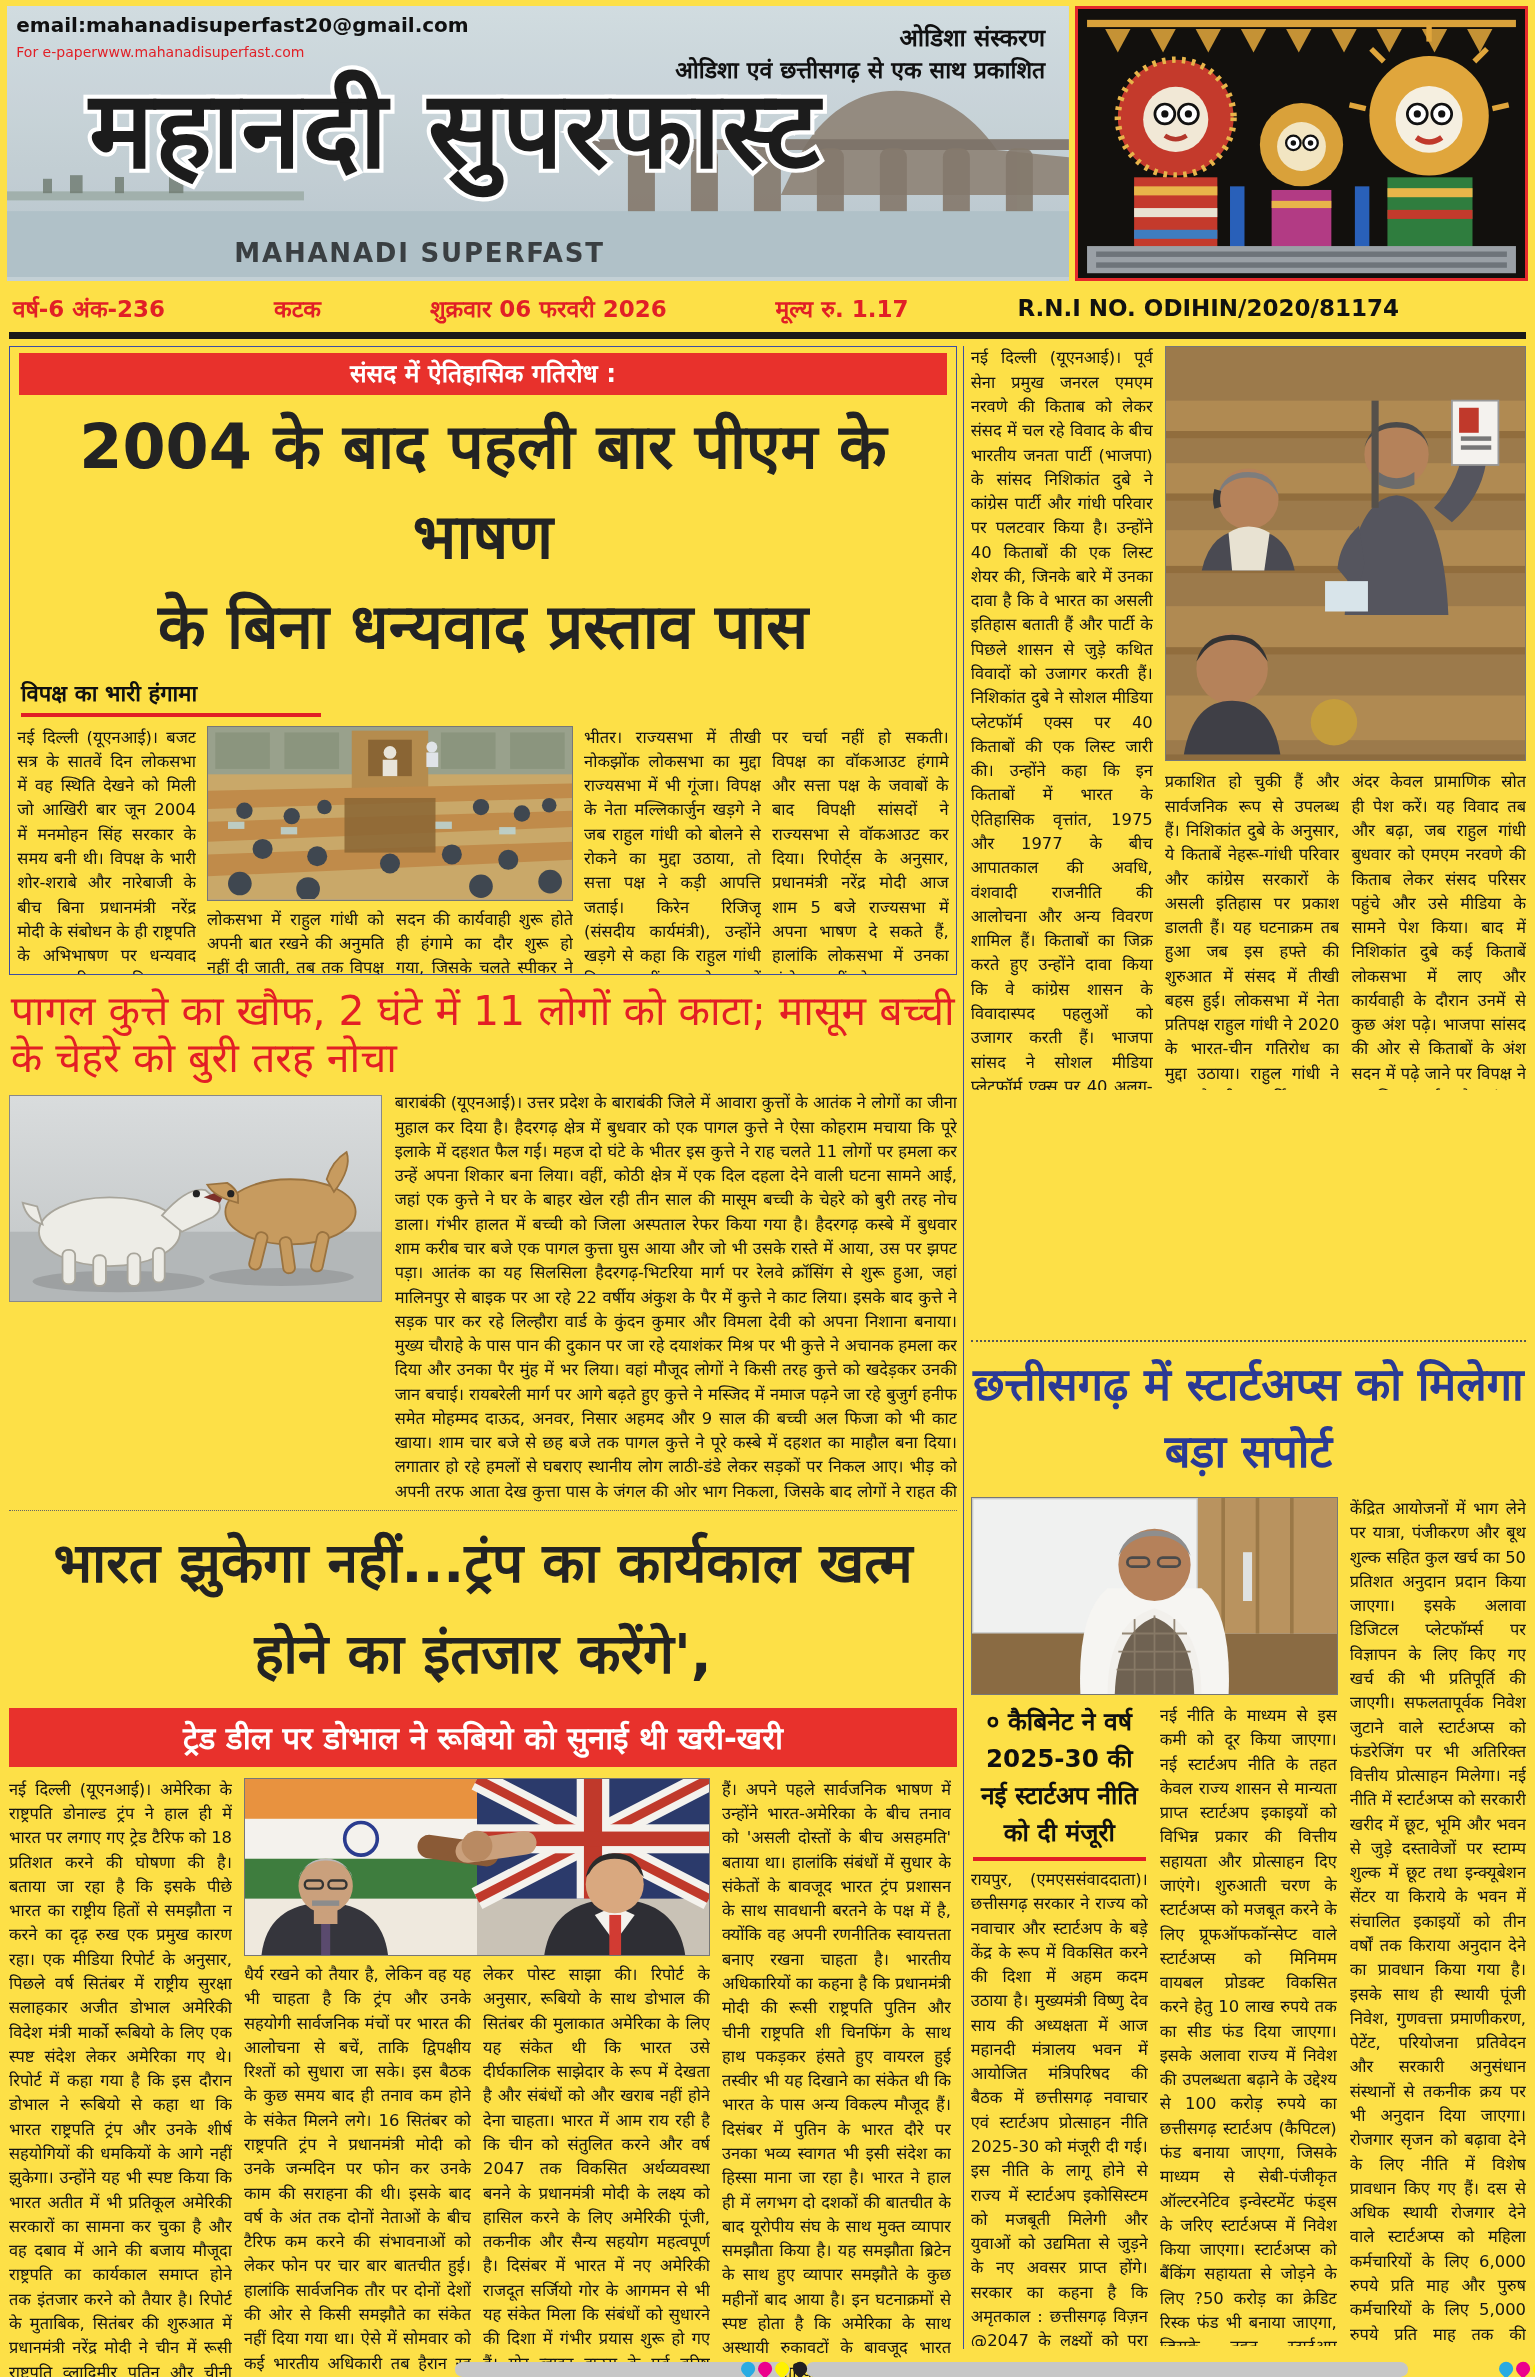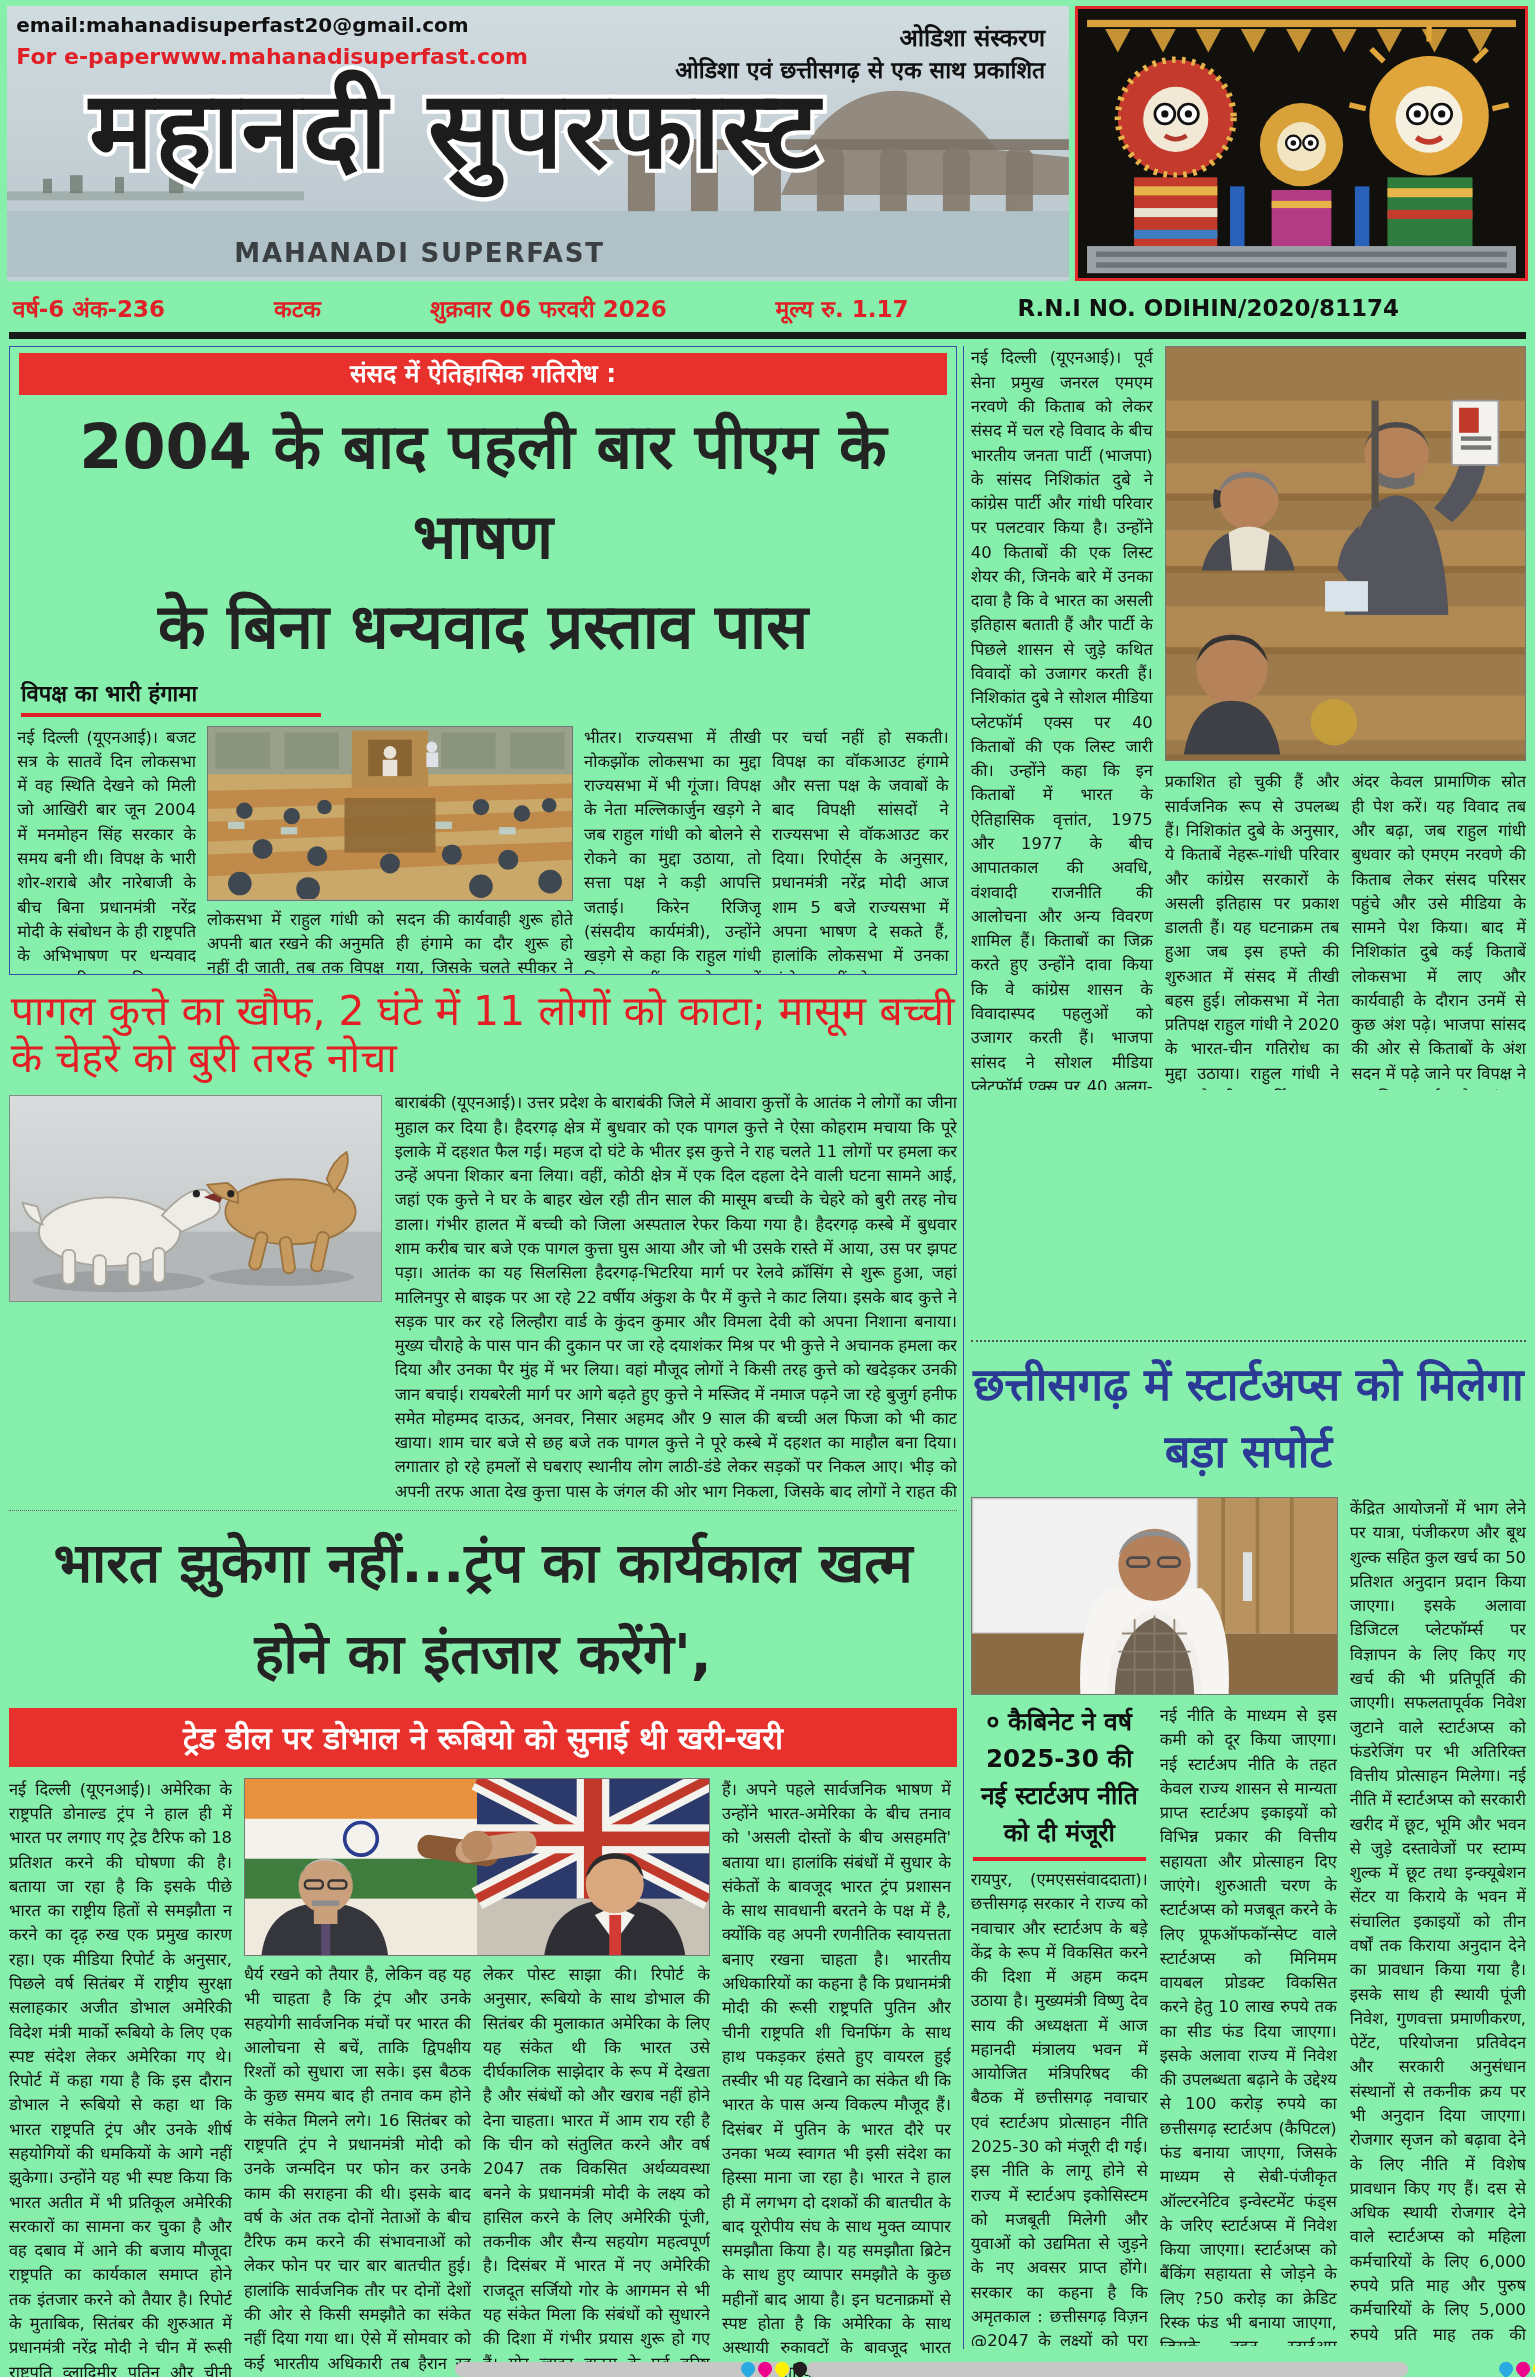--- a/index.html
+++ b/index.html
@@ -1,24 +1,24 @@
 <!DOCTYPE html>
 <html style="font-size:14.6px"><head>
 <meta charset="utf-8">
 <style>
 *{margin:0;padding:0;box-sizing:border-box}
 html,body{background:#9a9a9a}
-.page{width:1535px;height:2377px;margin:0 auto;background:#86efac;position:relative;
+.page{width:1535px;height:2377px;margin:0 auto;background:#fde047;position:relative;
   font-family:"DejaVu Sans",sans-serif;color:#111;overflow:hidden}
 
 .header{display:flex;padding:5.5px 7.3px 0 7.3px;height:286px}
 .mast{position:relative;flex:1;height:275px;overflow:hidden;background:#c3d0d5}
 .mast svg{position:absolute;inset:0}
 .email-line{position:absolute;top:7.3px;left:9px;font-size:20px;font-weight:bold;color:#101010;z-index:3}
-.epaper-line{position:absolute;top:38px;left:9px;font-size:22px;font-weight:bold;color:#e11f26;z-index:3}
+.epaper-line{position:absolute;top:38px;left:9px;font-size:14px;font-weight:normal;color:#e11f26;z-index:3}
 .edition{position:absolute;top:14.6px;right:24px;font-size:24px;font-weight:bold;color:#101010;z-index:3}
 .pubinfo{position:absolute;top:47px;right:24px;font-size:23px;font-weight:bold;color:#101010;z-index:3}
 .title-hi{position:absolute;top:47px;left:82px;width:928px;text-align:left;font-size:107px;font-weight:900;
   color:#1c1c1c;z-index:2;letter-spacing:1.8px;-webkit-text-stroke:8.2px #fff;paint-order:stroke fill;
   text-shadow:0 0 5.5px #fff,2.7px 2.7px 0 #fff,-2.7px -2.7px 0 #fff,2.7px -2.7px 0 #fff,-2.7px 2.7px 0 #fff}
 .title-en{position:absolute;bottom:12.7px;left:227px;font-size:26px;font-weight:bold;color:#3a3f42;
   letter-spacing:1.8px;z-index:3}
 .deity{width:453px;height:275px;border:3.6px solid #e62a2c;background:#0d0b09;margin-left:5.5px;position:relative;overflow:hidden}
 .deity svg{position:absolute;inset:0}
 

